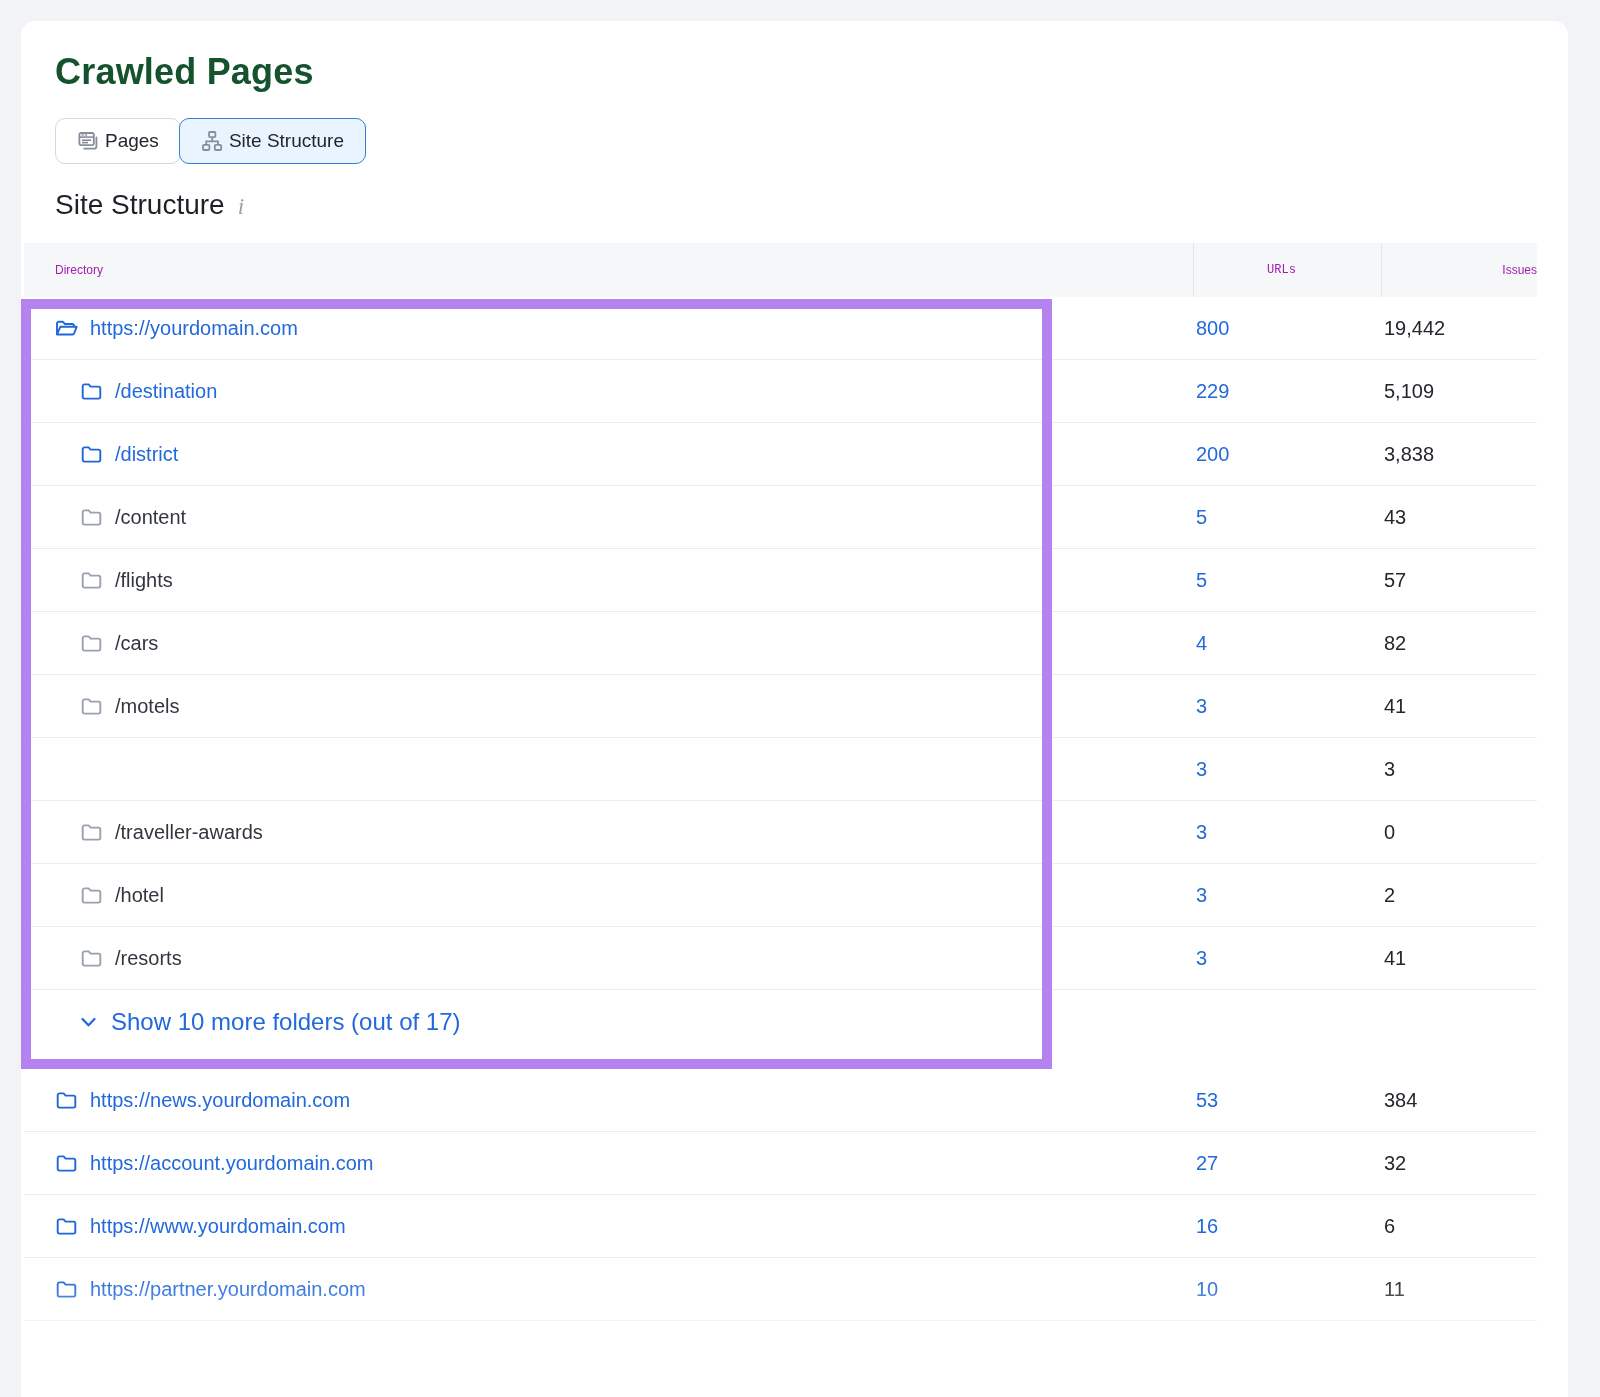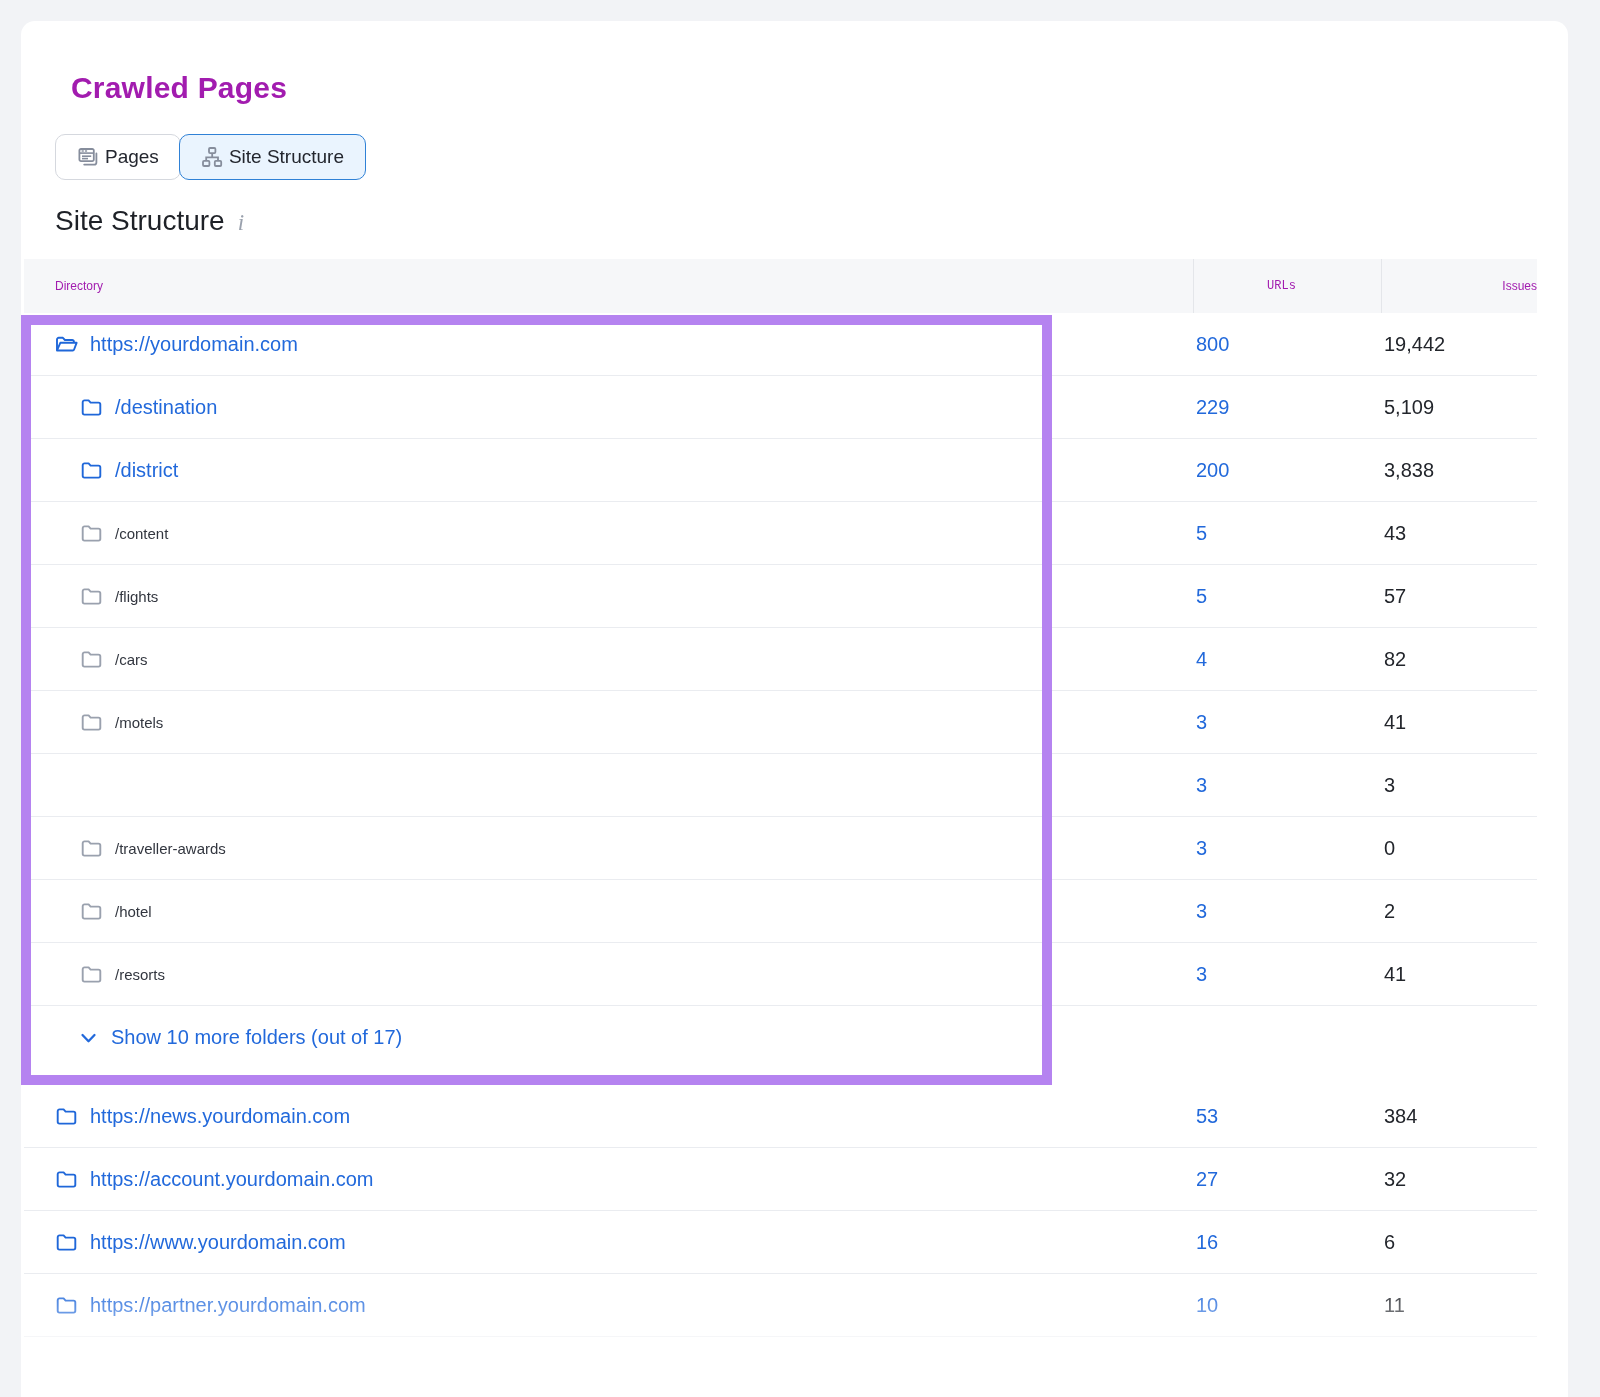--- a/index.html
+++ b/index.html
@@ -14,22 +14,22 @@
   .card {
     position: absolute; left: 21px; top: 21px;
     width: 1547px; height: 1376px;
     background: #ffffff;
     border-radius: 14px 14px 0 0;
   }
   .content { padding-top: 30px; }
   .pad { padding-left: 34px; }
 
   h1.title {
-    margin: 16px; font-size: 30px; line-height: 41px;
-    font-weight: 700; color: #a21caf; letter-spacing: .2px;
+    margin: 0; font-size: 36px; line-height: 41px;
+    font-weight: 700; color: #14532d; letter-spacing: .2px;
   }
 
   .tabs { margin-top: 26px; display: flex; align-items: center; }
   .tab {
     display: flex; align-items: center; gap: 6px;
     height: 46px; padding: 0 21px;
     background: #ffffff; border: 1px solid #d5d8de; border-radius: 10px;
     font-family: "Liberation Sans", sans-serif;
     font-size: 19px; color: #23262e; cursor: pointer;
   }
@@ -62,38 +62,38 @@
   .vd1 { left: 1169px; } .vd2 { left: 1357px; }
 
   .trow { position: relative; height: 63px; border-bottom: 1px solid #eaecf0; }
   .hl-zone .trow:first-child { height: 69px; }
   .dirc {
     position: absolute; left: 0; top: 0; height: 100%;
     display: flex; align-items: center; gap: 12px; padding-left: 31px;
   }
   .ind1 .dirc { padding-left: 56px; }
   a.dir-link { color: #2269db; text-decoration: none; font-size: 20px; }
-  span.dir-plain { color: #32363f; font-size: 15px; }
+  span.dir-plain { color: #32363f; font-size: 20px; }
   .urlc { position: absolute; left: 1172px; top: 0; height: 100%; display: flex; align-items: center; }
   .urlc a { color: #2269db; text-decoration: none; font-size: 20px; }
   .issc {
     position: absolute; left: 1360px; top: 0; height: 100%;
     display: flex; align-items: center; color: #23262c; font-size: 20px;
   }
   .fi { width: 23px; height: 20px; flex: none; }
   .fi.blue { color: #1f67d9; }
   .fi.gray { color: #9aa1ae; }
 
   .showmore-row { position: relative; height: 63px; border-bottom: none; }
   .showmore {
     position: absolute; left: 0; top: 0; height: 100%;
     display: flex; align-items: center; gap: 14px; padding-left: 56px;
     cursor: pointer;
   }
-  .showmore a { color: #2269db; text-decoration: none; font-size: 20px; }
+  .showmore a { color: #2269db; text-decoration: none; font-size: 24px; }
   .chev { width: 17px; height: 12px; color: #2269db; flex: none; }
 
   .hl-zone { position: relative; padding-bottom: 16px; }
   .purple-frame {
     position: absolute; left: -3px; top: 2px;
     width: 1031px; height: calc(100% - 2px);
     border: 10px solid #b583f0;
     pointer-events: none; z-index: 3;
   }
 

